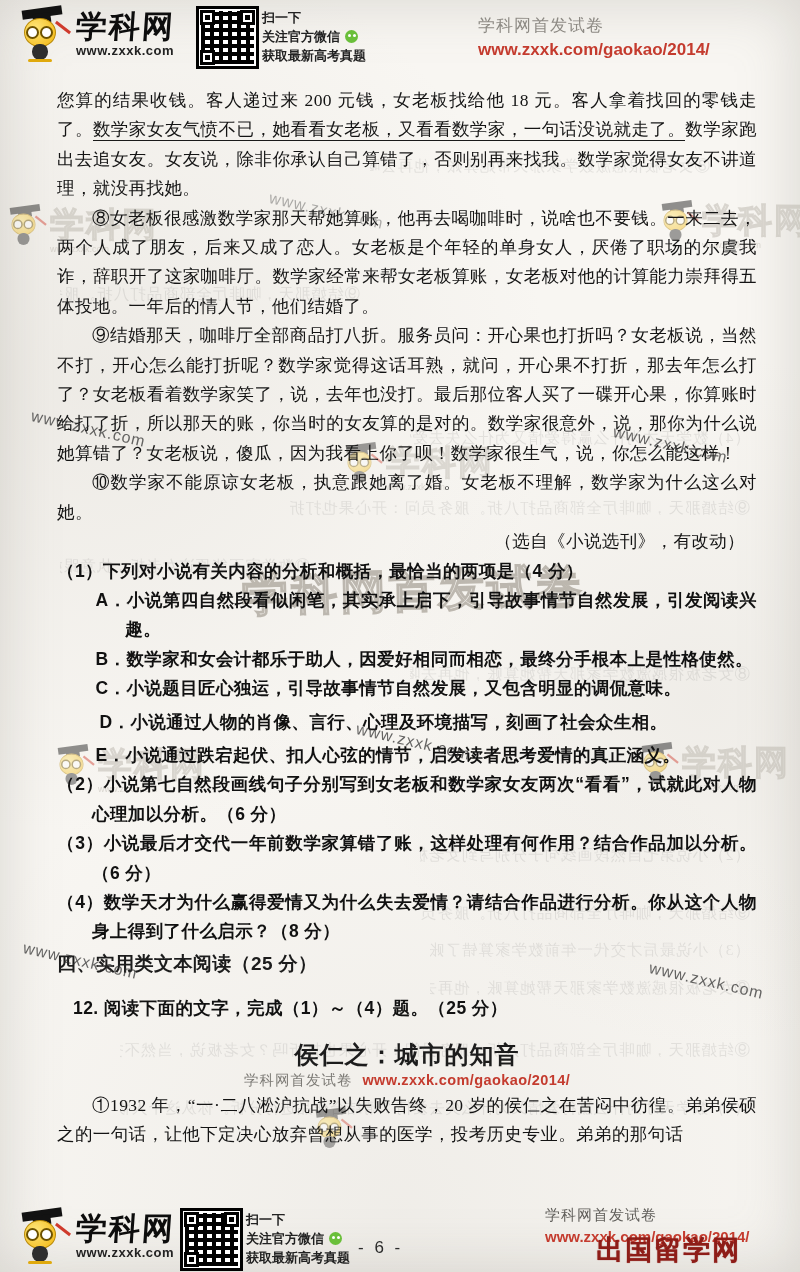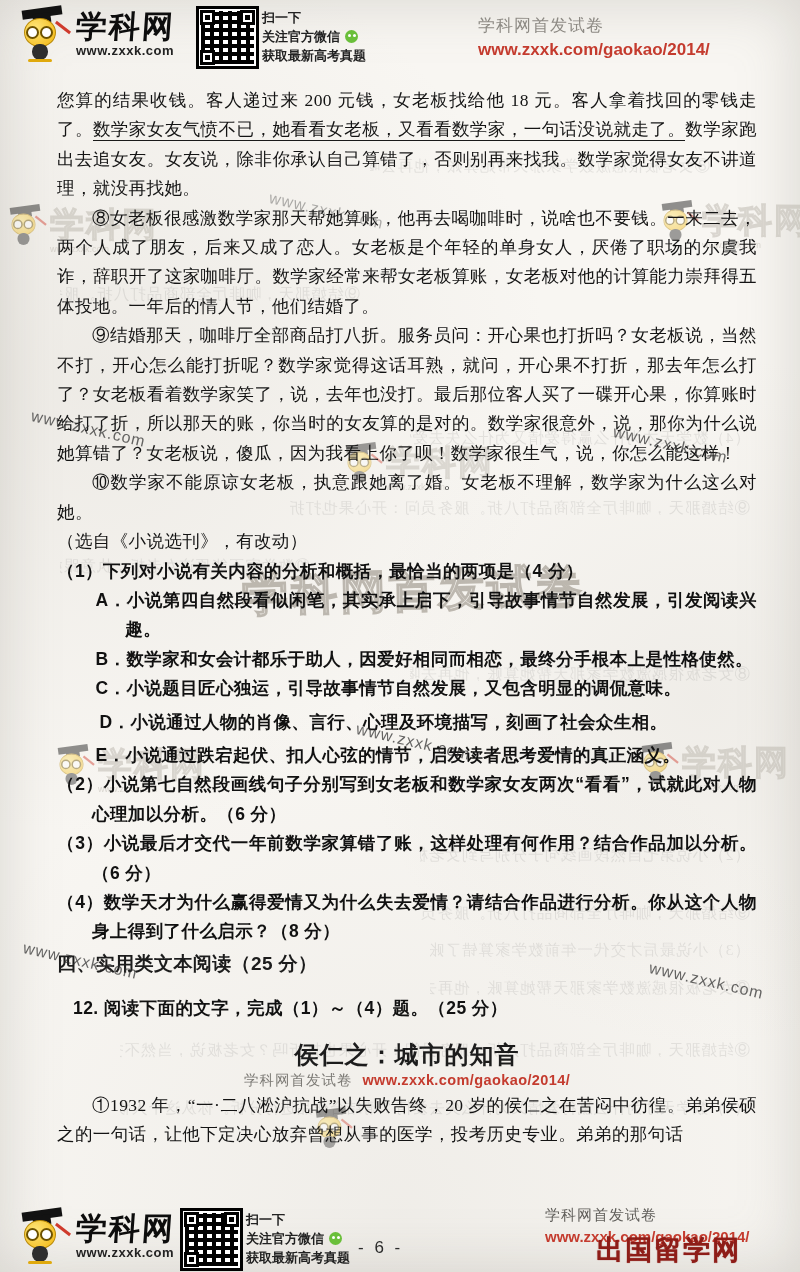--- a/index.html
+++ b/index.html
@@ -53,21 +53,21 @@
   .pagenum{position:absolute;left:358px;top:34px;font-size:17px;color:#2b2b2b;letter-spacing:3px}
   .liuxue{position:absolute;left:584px;top:28px;z-index:8;text-align:center}
   .liuxue .nm{font-size:27px;font-weight:800;color:#8e1d18;letter-spacing:2px;text-shadow:0 0 1px #8e1d18}
   .liuxue .lu{font-size:19px;font-weight:800;color:#2456a4;margin-top:1px}
   
   .bodytext{position:absolute;left:57px;top:86px;width:700px;z-index:4;
             font-size:17.5px;line-height:29.4px;letter-spacing:.4px;text-align:justify}
   .story{font-family:"Liberation Serif",serif;color:#141414}
   .story.ind,.q12line{text-indent:2em}
   .ul{border-bottom:1.6px solid #1a1a1a;padding-bottom:1px}
-  .attr{padding-right:12px;font-family:"Liberation Serif",serif}
+  .attr{text-align:right;padding-right:12px;font-family:"Liberation Serif",serif}
   .qblock{font-weight:600;color:#111}
   .qhang{padding-left:2em;text-indent:-2em}
   .opt{padding-left:3.9em;text-indent:-1.7em;font-weight:600;color:#111}
   .sect{font-weight:800;font-size:19px}
   .etitle{text-align:center;font-weight:800;font-size:24px;letter-spacing:1px}
   .innerstrip{text-align:center;font-size:14.5px;line-height:22px}
   .innerstrip .g{color:#7c7a75;letter-spacing:1px}
   .innerstrip .r{color:#c43b2e;font-weight:600;margin-left:10px}
   
   .wm-banner{position:absolute;left:242px;top:560px;z-index:2;font-size:46px;font-weight:800;letter-spacing:3px;

